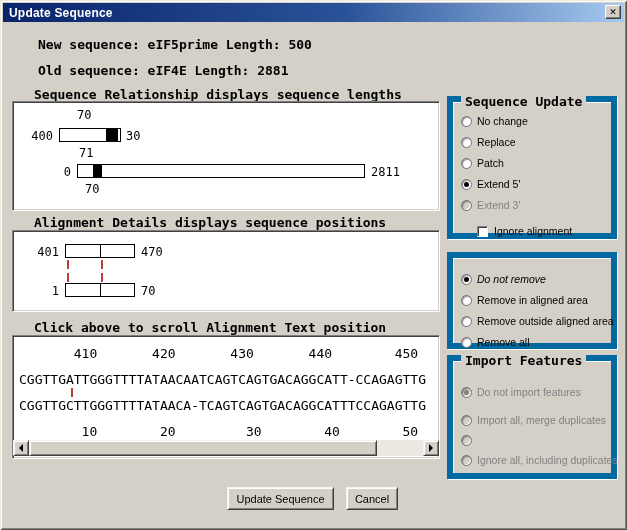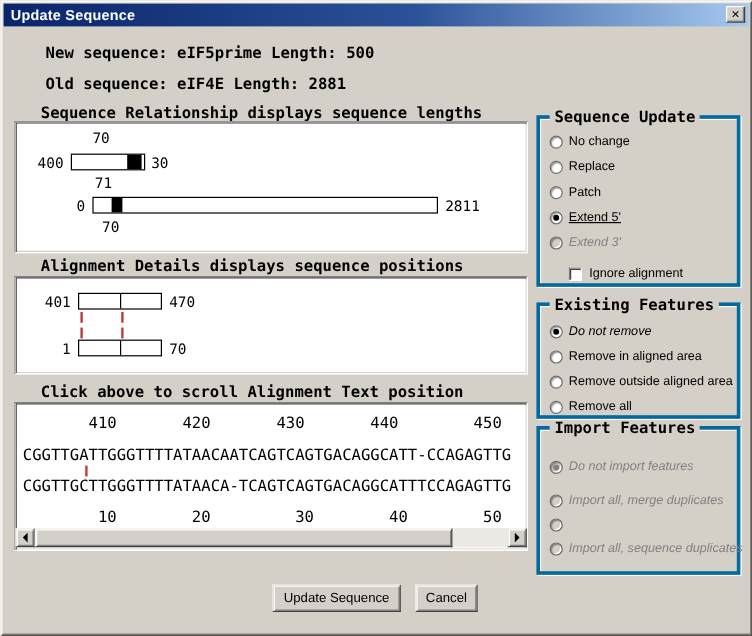--- a/index.html
+++ b/index.html
@@ -27,33 +27,33 @@
     box-shadow: inset 1px 1px 0 #404040, inset -1px -1px 0 #d4d0c8; }
 
   .num { position:absolute; font:12px "DejaVu Sans Mono","Liberation Mono",monospace; color:#000; white-space:nowrap; }
 
   .bar { position:absolute; background:#ffffff; border:1px solid #000; }
   .bar .fill { position:absolute; top:0; bottom:0; background:#000; }
   .bar .divider { position:absolute; top:0; bottom:0; left:50%; width:1px; background:#000; }
 
   .tick { position:absolute; width:2px; background:#c23b3b; }
 
-  .group { position:absolute; border:3px solid #0369a1;
+  .group { position:absolute; border:6px solid #0369a1;
     box-shadow: 1px 1px 0 #ffffff, inset 1px 1px 0 #ffffff; }
   .group-title { position:absolute; top:-8px; left:8px; background:#d4d0c8; padding:0 4px;
     font:bold 13px "DejaVu Sans Mono","Liberation Mono",monospace; white-space:nowrap; }
 
   .opt-row { position:absolute; left:8px; display:flex; align-items:center; height:14px; cursor:default; }
   .radio { width:11px; height:11px; border-radius:50%; background:#ffffff; border:1px solid #6e6e6e;
     box-shadow: inset 1px 1px 1px rgba(64,64,64,.55), inset -1px -1px 0 #ffffff;
     margin-right:5px; flex:none; position:relative; }
   .dot { display:none; position:absolute; left:2px; top:2px; width:5px; height:5px; border-radius:50%; background:#000; }
   .checked .dot { display:block; }
   .opt-label { font-size:10.5px; color:#000; white-space:nowrap; }
-  .disabled .opt-label { color:#828282;font-style:italic; }
+  .disabled .opt-label { color:#828282; }
   .disabled .radio { background:#d4d0c8; }
   .disabled .dot { background:#828282; }
   .checkbox { width:11px; height:11px; background:#ffffff; border:1px solid;
     border-color:#808080 #ffffff #ffffff #808080; box-shadow: inset 1px 1px 0 #404040;
     margin-right:6px; flex:none; }
 
   .seqline { position:absolute; left:6px; margin:0; font:13px "DejaVu Sans Mono","Liberation Mono",monospace;
     white-space:pre; color:#000; }
 
   .btn { position:absolute; background:#d4d0c8; border:1px solid;
@@ -153,38 +153,37 @@
       <span class="opt-label">No change</span>
     </div>
     <div class="opt-row" style="top:33px;">
       <span class="radio"></span>
       <span class="opt-label">Replace</span>
     </div>
     <div class="opt-row" style="top:54px;">
       <span class="radio"></span>
       <span class="opt-label">Patch</span>
     </div>
-    <div class="opt-row checked" style="top:75px;text-decoration:underline;">
+    <div class="opt-row checked" style="top:75px;">
       <span class="radio">
           <span class="dot"></span>
         </span>
       <span class="opt-label">Extend 5'</span>
     </div>
     <div class="opt-row disabled" style="top:96px;">
       <span class="radio"></span>
       <span class="opt-label">Extend 3'</span>
     </div>
     <div class="opt-row" style="top:122px;padding-left:16px;">
       <span class="checkbox"></span>
       <span class="opt-label">Ignore alignment</span>
     </div>
   </div>
 
   <div class="group" style="left:447px;top:252px;width:170px;height:97px;">
-    <div class="group-title">Existing Features</div>
     <div class="opt-row checked" style="top:14px;font-style:italic;">
       <span class="radio">
           <span class="dot"></span>
         </span>
       <span class="opt-label">Do not remove</span>
     </div>
     <div class="opt-row" style="top:35px;">
       <span class="radio"></span>
       <span class="opt-label">Remove in aligned area</span>
     </div>
@@ -208,20 +207,20 @@
     </div>
     <div class="opt-row disabled" style="top:52px;">
       <span class="radio"></span>
       <span class="opt-label">Import all, merge duplicates</span>
     </div>
     <div class="opt-row disabled" style="top:72px;">
       <span class="radio"></span>
     </div>
     <div class="opt-row disabled" style="top:92px;">
       <span class="radio"></span>
-      <span class="opt-label">Import all, sequence duplicates</span>
+      <span class="opt-label">Ignore all, including duplicates</span>
     </div>
   </div>
 
   <div class="btn" style="left:227px;top:487px;width:107px;height:23px;">Update Sequence</div>
   <div class="btn" style="left:346px;top:487px;width:52px;height:23px;">Cancel</div>
 
 </div>
 
 </body></html>

